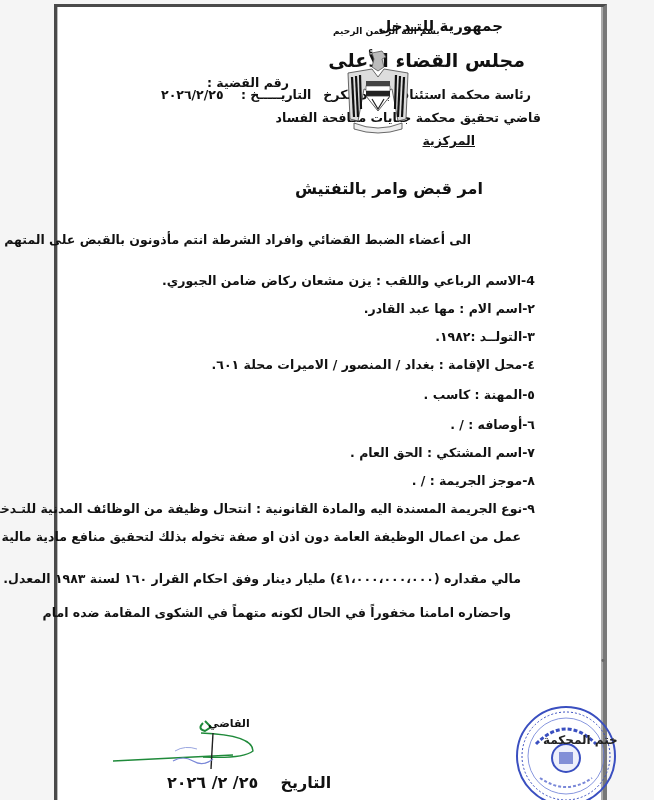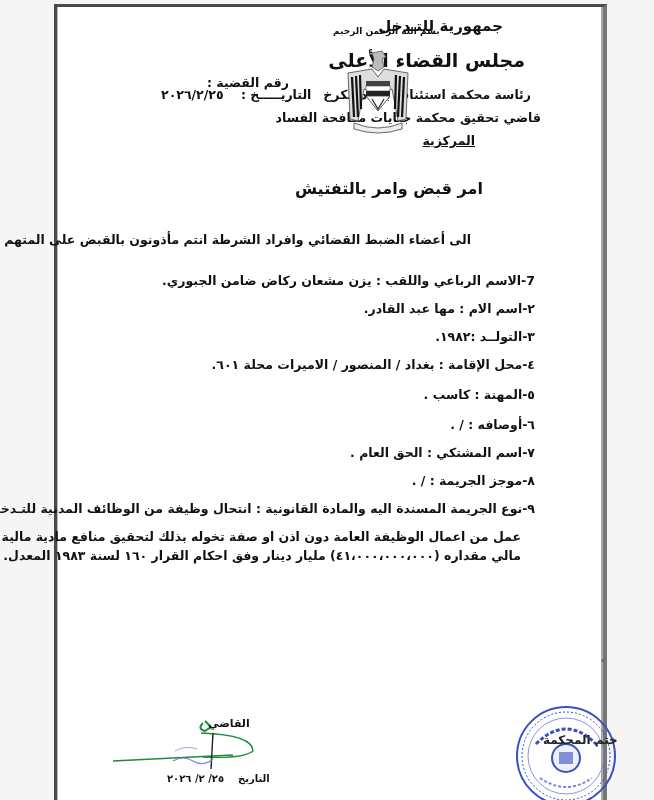--- a/index.html
+++ b/index.html
@@ -28,21 +28,21 @@
   .case-no { top: 68px; left: 150px; font-size: 12.5px; font-weight: bold; }
   .date-top { top: 80px; left: 104px; font-size: 12.5px; font-weight: bold; }
   .emblem { position: absolute; left: 285px; top: 42px; width: 72px; height: 88px; }
   .title { top: 172px; left: 238px; font-size: 16px; font-weight: bold; }
   .intro { top: 225px; right: 132px; font-size: 12.5px; font-weight: bold; }
   .item { right: 68px; font-size: 12.5px; font-weight: bold; }
   .para { right: 68px; font-size: 12.5px; font-weight: bold; }
   .stamp { position: absolute; left: 457px; top: 697px; width: 104px; height: 104px; }
   .sig { position: absolute; left: 56px; top: 704px; width: 150px; height: 60px; }
   .judge-label { top: 710px; left: 151px; font-size: 11px; font-weight: bold; }
-  .sig-date { top: 766px; left: 110px; font-size: 10px; font-weight: bold; }
+  .sig-date { top: 766px; left: 110px; font-size: 16px; font-weight: bold; }
   .stamp-label { top: 726px; left: 486px; font-size: 12px; font-weight: bold; color:#222; }
   .margin-mark { position:absolute; font-size:10px; color:#666; }
 </style>
 </head>
 <body>
 
 <div class="page">
 
   <div class="abs h-country">جمهورية للتـدخل</div>
   <div class="abs h-council">مجلس القضاء الأعلى</div>
@@ -74,33 +74,34 @@
   <div class="abs case-no">رقم القضية :</div>
   <div class="abs date-top">
     <span>التاريـــــخ :</span>
     <span>&nbsp;&nbsp;</span>
     <span>٢٠٢٦/٢/٢٥</span>
   </div>
 
   <div class="abs title">امر قبض وامر بالتفتيش</div>
   <div class="abs intro">الى أعضاء الضبط القضائي وافراد الشرطة انتم مأذونون بالقبض على المتهم :-</div>
 
-  <div class="abs item" style="top:266px">7-الاسم الرباعي واللقب : يزن مشعان ركاض ضامن الجبوري.</div>
+  <div class="abs item" style="top:266px">4-الاسم الرباعي واللقب : يزن مشعان ركاض ضامن الجبوري.</div>
   <div class="abs item" style="top:294px">٢-اسم الام : مها عبد القادر.</div>
   <div class="abs item" style="top:322px">٣-التولــد :١٩٨٢.</div>
   <div class="abs item" style="top:350px">٤-محل الإقامة : بغداد / المنصور / الاميرات محلة ٦٠١.</div>
   <div class="abs item" style="top:380px">٥-المهنة : كاسب .</div>
   <div class="abs item" style="top:410px">٦-أوصافه : / .</div>
   <div class="abs item" style="top:438px">٧-اسم المشتكي : الحق العام .</div>
   <div class="abs item" style="top:466px">٨-موجز الجريمة : / .</div>
 
   <div class="abs para" style="top:494px">٩-نوع الجريمة المسندة اليه والمادة القانونية : انتحال وظيفة من الوظائف المدنية للتـدخل بـأجراء</div>
   <div class="abs para" style="top:522px; right:82px">عمل من اعمال الوظيفة العامة دون اذن او صفة تخوله بذلك لتحقيق منافع مادية مالية واخذ مبلـــغ</div>
-  <div class="abs para" style="top:541px; right:82px">مالي مقداره (٤١،٠٠٠،٠٠٠،٠٠٠) مليار دينار وفق احكام القرار ١٦٠ لسنة ١٩٨٣ المعدل.</div>
+  <div class="abs para" style="top:564px; right:82px">مالي مقداره (٤١،٠٠٠،٠٠٠،٠٠٠) مليار دينار وفق احكام القرار ١٦٠ لسنة ١٩٨٣ المعدل.</div>
 
+  <div class="abs para" style="top:598px; right:92px">واحضاره امامنا مخفوراً في الحال لكونه متهماً في الشكوى المقامة ضده امام</div>
 
   <svg class="sig" viewBox="0 0 150 60">
     <path d="M0 50 L120 44" stroke="#1f8a3a" stroke-width="1.4" fill="none"></path>
     <path d="M88 22 Q140 24 140 40 Q130 48 90 46" stroke="#1f8a3a" stroke-width="1.4" fill="none"></path>
     <path d="M90 12 Q84 18 92 20 L98 16 L92 10" stroke="#1f8a3a" stroke-width="2" fill="none"></path>
     <path d="M100 22 L98 58" stroke="#222" stroke-width="1.4"></path>
     <path d="M60 50 Q70 44 80 50 Q90 56 100 48" stroke="#7a88d8" stroke-width="1.2" fill="none"></path>
     <path d="M62 40 Q72 34 84 38" stroke="#9aa6e0" stroke-width="1" fill="none"></path>
   </svg>
   <div class="abs judge-label">القاضي</div>

